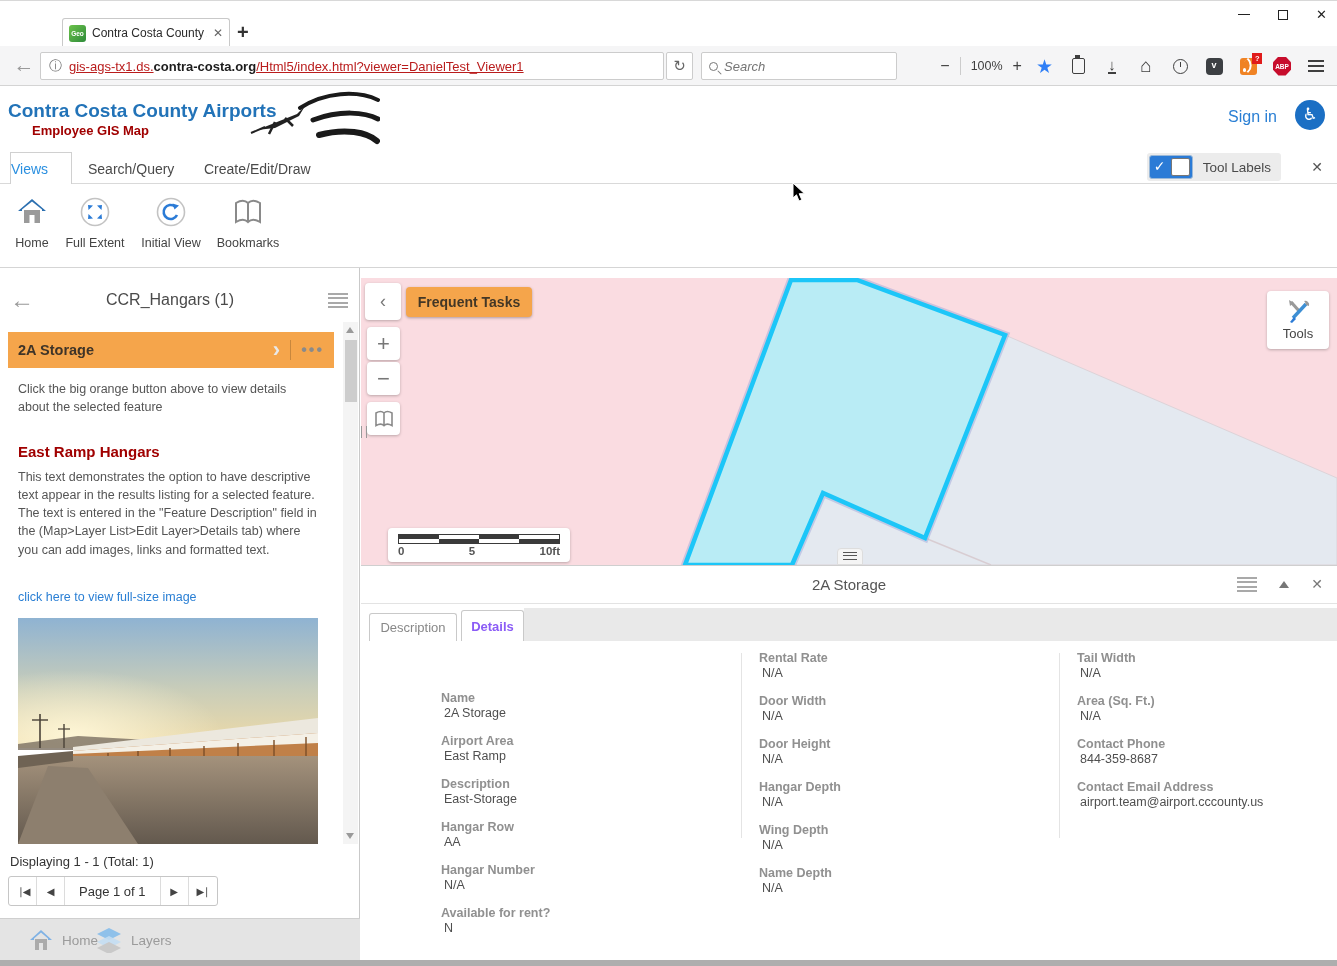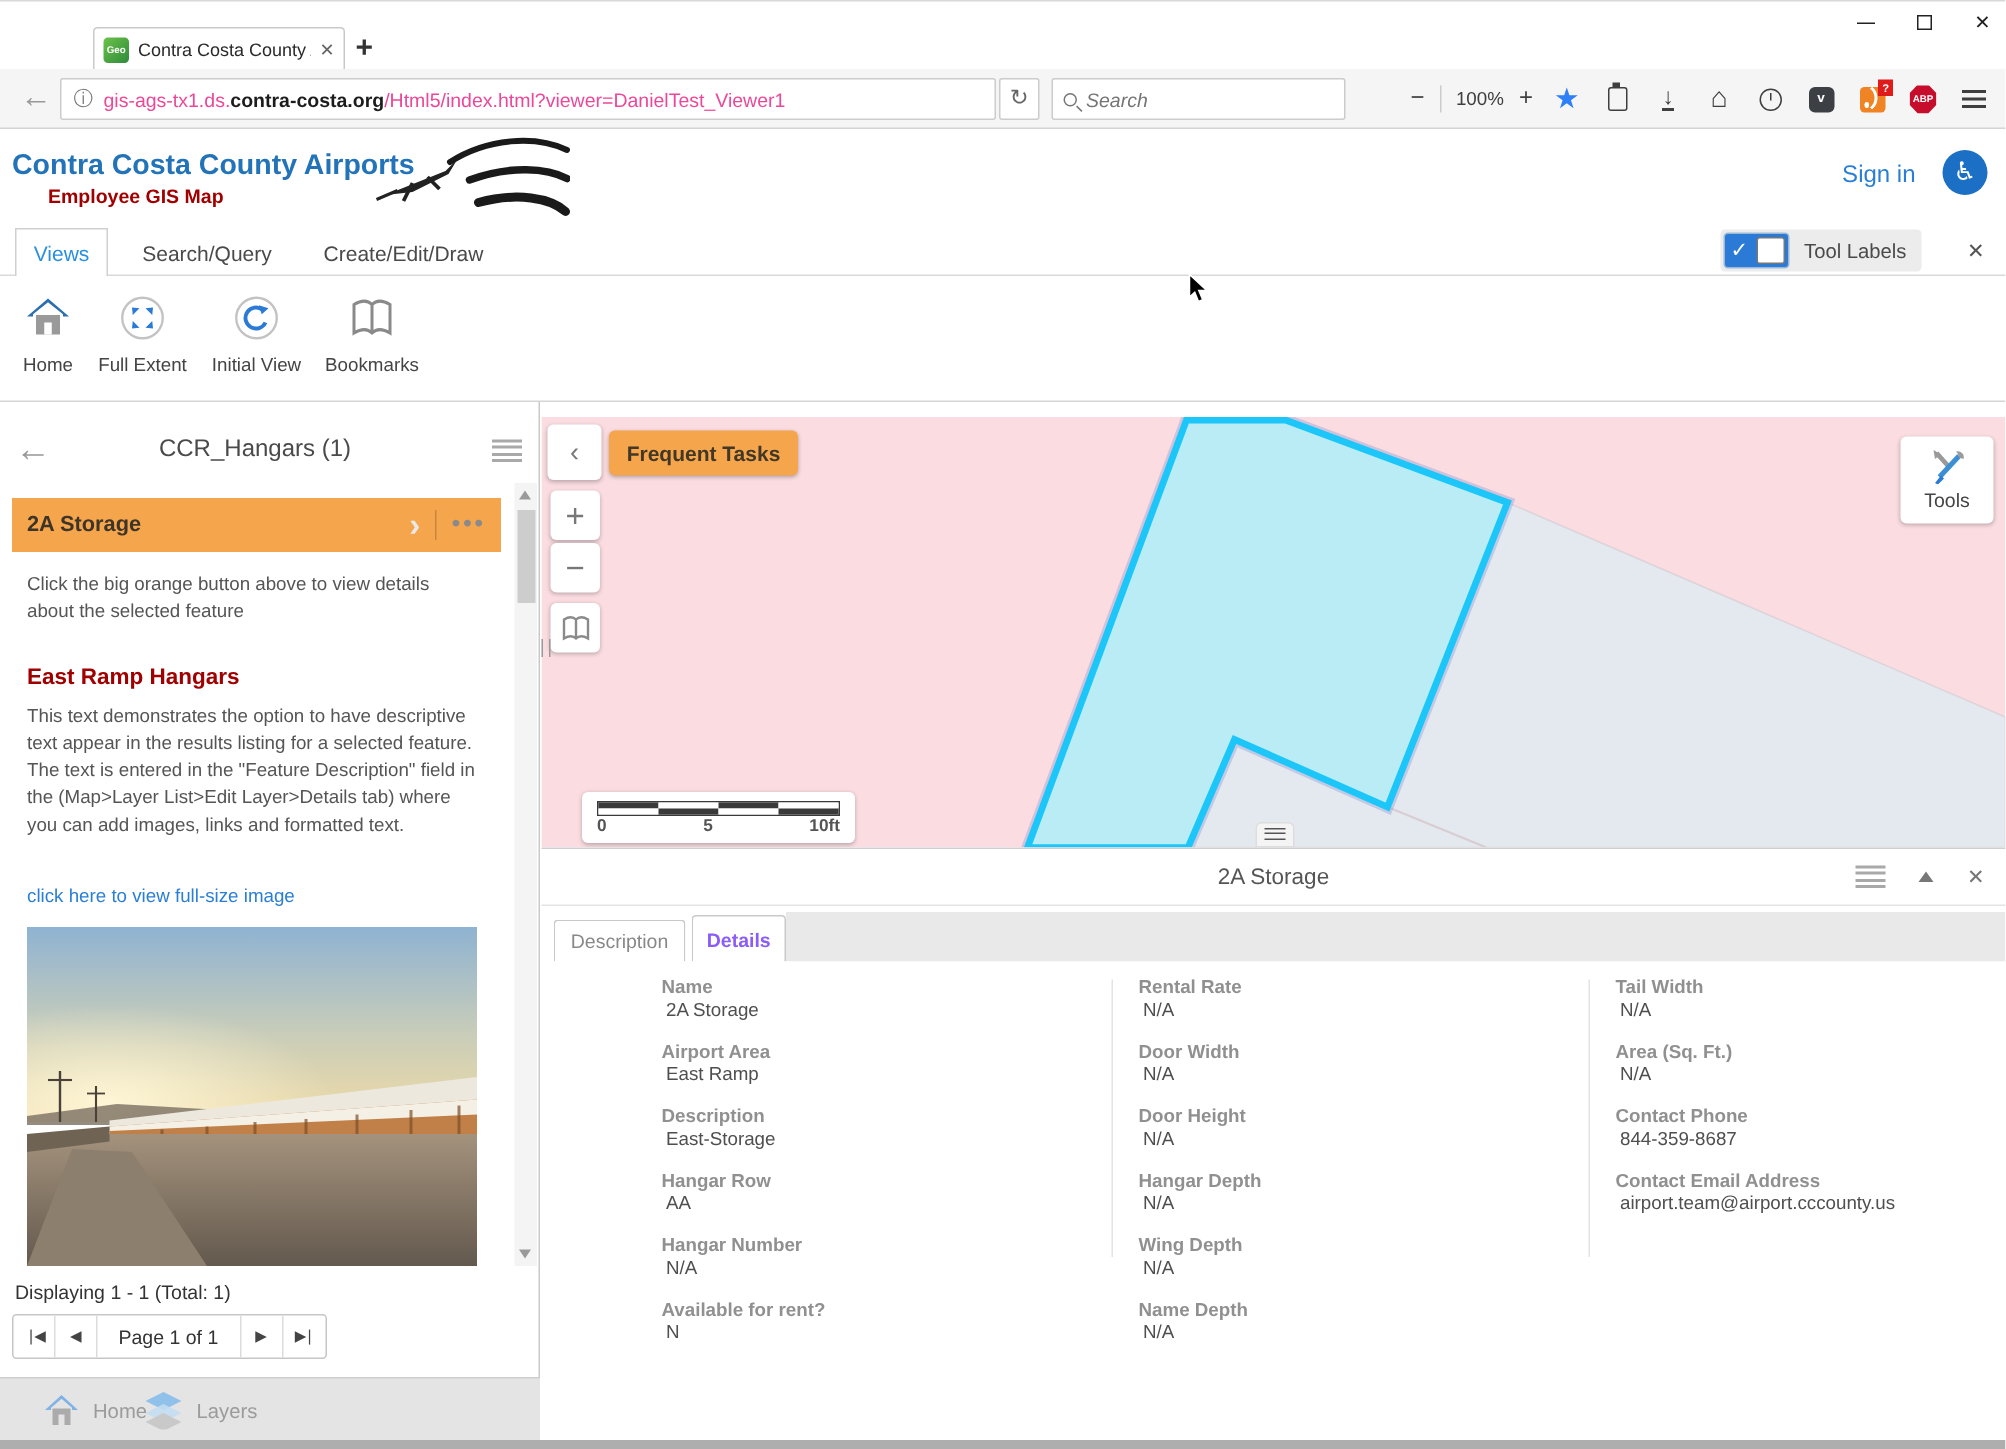--- a/index.html
+++ b/index.html
@@ -16,21 +16,21 @@
   .newtab { position:absolute; left:237px; top:20px; font-size:20px; color:#333; font-weight:bold; line-height:22px; }
   .winbtns { position:absolute; right:10px; top:6px; display:flex; gap:28px; align-items:center; color:#222; }
   .winbtn-min { width:12px; border-top:1.5px solid #222; }
   .winbtn-max { width:10px; height:10px; border:1.3px solid #222; }
   .winbtn-close { font-size:13px; }
 
   .navbar { position:absolute; left:0; top:46px; width:1337px; height:40px; background:#f5f5f6; border-bottom:1px solid #d4d4d4; }
   .backbtn { position:absolute; left:10px; top:51px; width:28px; height:28px; color:#9a9a9a; font-size:21px; line-height:27px; text-align:center; }
   .urlbar { position:absolute; left:40px; top:52px; width:624px; height:28px; background:#fff; border:1px solid #ccc; border-radius:2px; display:flex; align-items:center; padding:0 8px; gap:7px; font-size:13px; white-space:nowrap; overflow:hidden; }
   .info-i { color:#777; font-size:13px; }
-  .url-dim { color:#ec4899; } .url-strong { color:#1c1c1c; font-weight:bold; }
+  .url-dim { color:#b91c1c;text-decoration:underline; } .url-strong { color:#1c1c1c; font-weight:bold; }
   .reloadbtn { position:absolute; left:666px; top:52px; width:27px; height:28px; border:1px solid #ccc; background:#fff; border-radius:2px; color:#666; text-align:center; font-size:15px; line-height:26px; }
   .searchbox { position:absolute; left:701px; top:52px; width:196px; height:28px; background:#fff; border:1px solid #ccc; border-radius:2px; display:flex; align-items:center; padding:0 7px; gap:6px; }
   .mag { width:9px; height:9px; border:1.6px solid #777; border-radius:50%; position:relative; flex:0 0 auto; }
   .mag::after { content:""; position:absolute; width:5px; border-top:1.6px solid #777; transform:rotate(45deg); left:7px; top:9px; }
   .searchbox input { border:none; outline:none; font-style:italic; font-size:13px; color:#777; width:140px; font-family:inherit; background:transparent; }
   .chromeicons { position:absolute; right:0; top:46px; height:40px; display:flex; align-items:center; }
   .ci { color:#3f3f3f; font-size:16px; text-align:center; }
   .zoomgrp { display:flex; align-items:center; gap:10px; margin-right:14px; color:#3f3f3f; }
   .zsep { width:1px; height:18px; background:#ccc; }
   .zoompct { font-size:12.5px; }
@@ -50,21 +50,21 @@
   .bars i { display:block; width:16px; border-top:2px solid #3f3f3f; margin:3px 0; }
 
   
   .appheader { position:absolute; left:0; top:86px; width:1337px; height:64px; background:#fff; }
   .apptitle { position:absolute; left:8px; top:14px; font-size:19px; font-weight:bold; color:#2273b8; }
   .appsub { position:absolute; left:8px; top:37px; font-size:13px; font-weight:bold; color:#a00000;padding-left:24px; }
   .signin { position:absolute; right:60px; top:22px; font-size:16px; color:#2a7fd4; }
   .a11y { position:absolute; right:12px; top:14px; width:30px; height:30px; background:#1b6fc4; border-radius:50%; color:#fff; font-size:17px; text-align:center; line-height:30px; }
 
   .navtabs { position:absolute; left:0; top:150px; width:1337px; height:34px; border-bottom:1px solid #d9d9d9; background:#fff; }
-  .ntab { position:absolute; top:2px; height:33px; font-size:14px; color:#4a4a4a; display:flex; align-items:center; justify-content:center; }
+  .ntab { position:absolute; top:2px; height:33px; font-size:14px; color:#4a4a4a; display:flex; align-items:center; justify-content:flex-start; }
   .ntab.active { color:#2a8fe0; background:#fff; border:1px solid #d0d0d0; border-bottom:1px solid #fff; }
   .tool-labels { position:absolute; right:56px; top:3px; height:28px; display:flex; align-items:center; gap:10px; background:#ececec; padding:2px 10px 2px 2px; border-radius:3px; }
   .toggle { width:44px; height:24px; background:#2b7bd6; border:1px solid #9bb9d8; border-radius:3px; position:relative; }
   .toggle .chk { position:absolute; left:4px; top:2px; color:#fff; font-size:14px; }
   .toggle .knob { position:absolute; right:2px; top:2px; width:19px; height:18px; background:#fff; border:1px solid #777; border-radius:2px; }
   .tl-text { font-size:13.5px; color:#4a4a4a; }
   .tl-close { position:absolute; right:14px; top:9px; color:#555; font-size:14px; }
 
   
   .apptoolbar { position:absolute; left:0; top:184px; width:1337px; height:84px; background:#fff; border-bottom:1px solid #d5d5d5; }
@@ -463,21 +463,21 @@
     <div class="ptab t0">
         <span>Description</span>
       </div>
     <div class="ptab t1">
         <span>Details</span>
       </div>
   </div>
   <div class="p-content">
     <div class="coldiv" style="left:380px;"></div>
     <div class="coldiv" style="left:698px;"></div>
-    <div class="fieldcol" style="left:80px; width:280px;">
+    <div class="fieldcol" style="left:80px; width:280px;margin-top:40px;">
       <div class="field">
           <span class="flabel">Name</span>
           <span class="fvalue">2A Storage</span>
         </div>
       <div class="field">
           <span class="flabel">Airport Area</span>
           <span class="fvalue">East Ramp</span>
         </div>
       <div class="field">
           <span class="flabel">Description</span>

